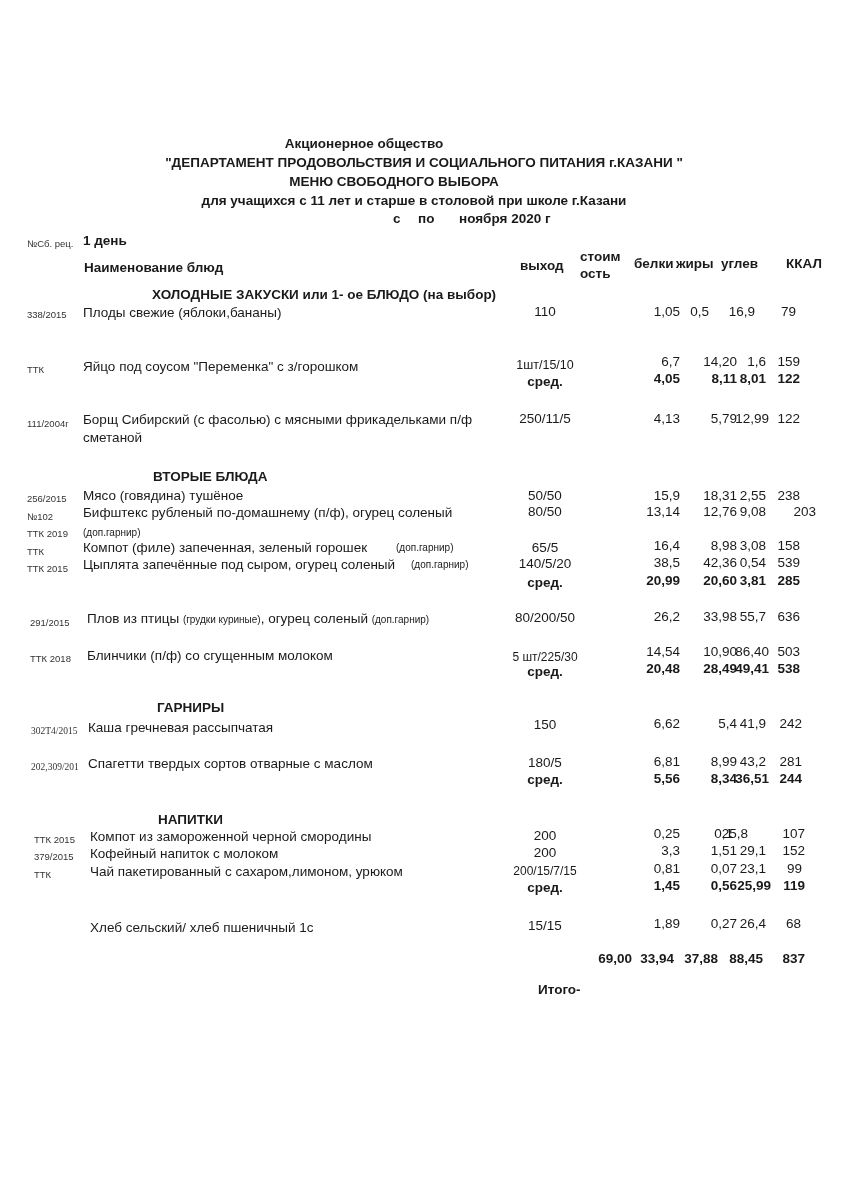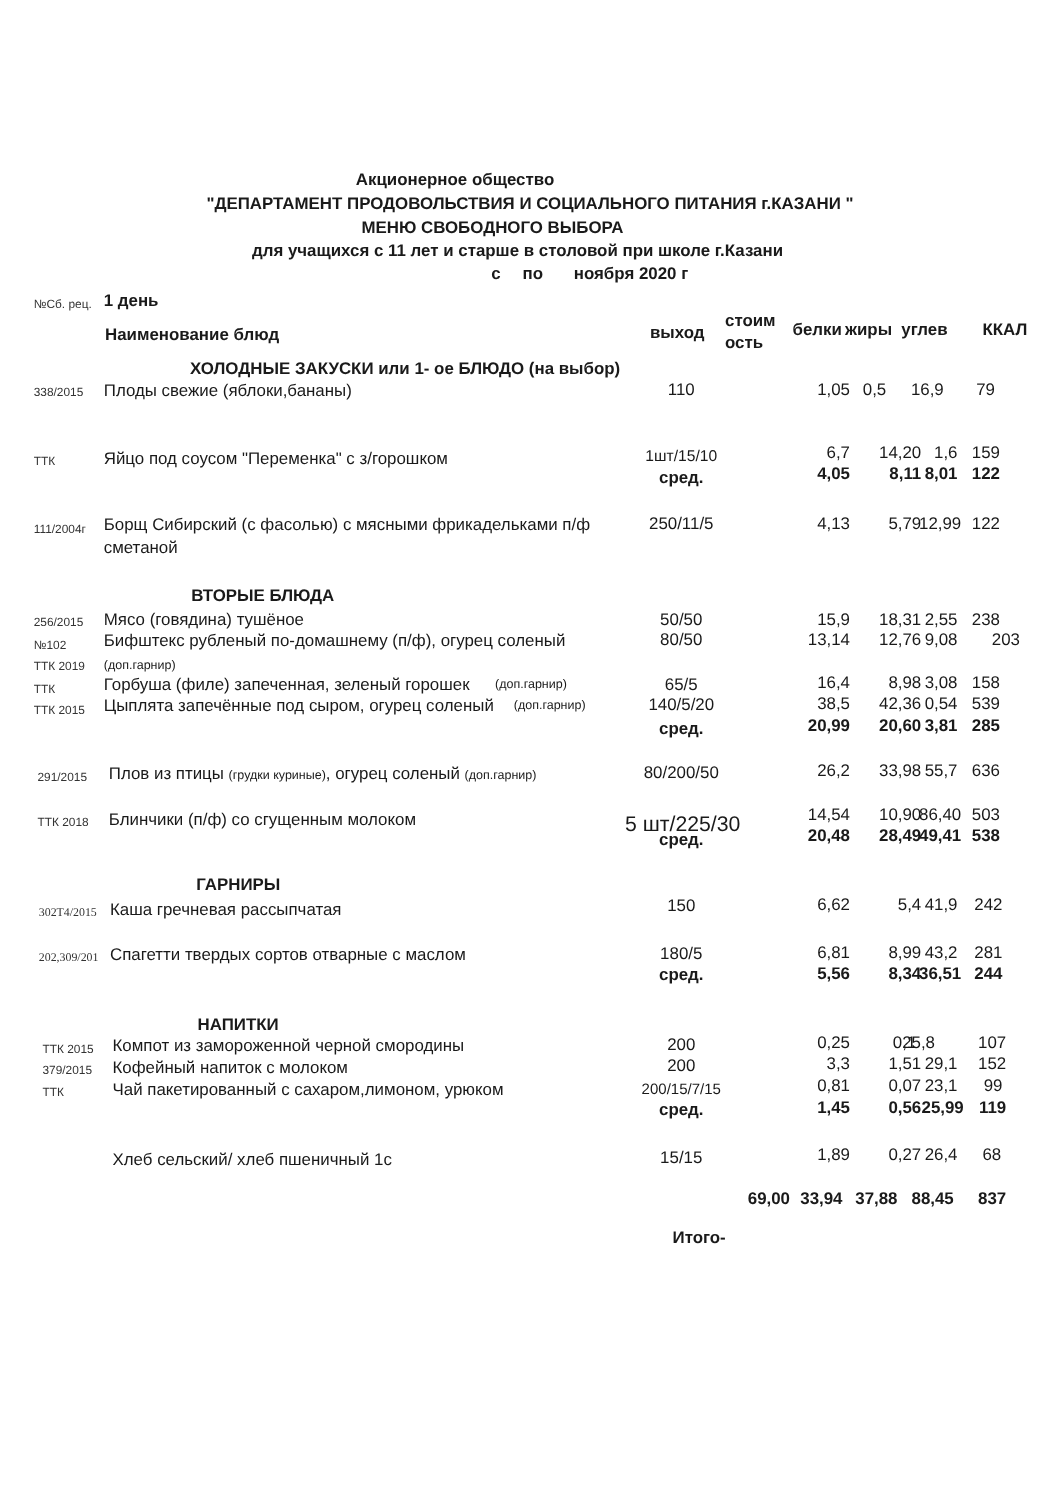--- a/index.html
+++ b/index.html
@@ -103,21 +103,21 @@
 <div class="abs small" style="top:527px; left:83px;">(доп.гарнир)</div>
 <div class="abs c-out" style="top:504px;">80/50</div>
 <div class="abs num c-bel" style="top:504px;">13,14</div>
 <div class="abs num" style="top:504px; left:688px; width:49px;">12,76</div>
 <div class="abs num" style="top:504px; left:717px; width:49px;">9,08</div>
 <div class="abs num" style="top:504px; left:760px; width:40px;padding-left:16px;">203</div>
 </div>
 
 <div>
 <div class="abs code" style="top:546px; left:27px;">ТТК</div>
-<div class="abs name" style="top:540px; left:83px;">Горбуша (филе) запеченная, зеленый горошек</div>
+<div class="abs name" style="top:540px; left:83px;">Компот (филе) запеченная, зеленый горошек</div>
 <div class="abs small" style="top:542px; left:396px;">(доп.гарнир)</div>
 <div class="abs c-out" style="top:540px;">65/5</div>
 <div class="abs num c-bel" style="top:538px;">16,4</div>
 <div class="abs num" style="top:538px; left:688px; width:49px;">8,98</div>
 <div class="abs num" style="top:538px; left:717px; width:49px;">3,08</div>
 <div class="abs num" style="top:538px; left:760px; width:40px;">158</div>
 </div>
 
 <div>
 <div class="abs code" style="top:563px; left:27px;">ТТК 2015</div>
@@ -143,21 +143,21 @@
 <div class="abs c-out" style="top:610px;">80/200/50</div>
 <div class="abs num c-bel" style="top:609px;">26,2</div>
 <div class="abs num" style="top:609px; left:688px; width:49px;">33,98</div>
 <div class="abs num" style="top:609px; left:717px; width:49px;">55,7</div>
 <div class="abs num" style="top:609px; left:760px; width:40px;">636</div>
 </div>
 
 <div>
 <div class="abs code" style="top:653px; left:30px;">ТТК 2018</div>
 <div class="abs name" style="top:648px; left:87px;">Блинчики (п/ф) со сгущенным молоком</div>
-<div class="abs c-out" style="top:650px; font-size:17px;">5 шт/225/30</div>
+<div class="abs c-out" style="top:650px; font-size:12px;">5 шт/225/30</div>
 <div class="abs num c-bel" style="top:644px;">14,54</div>
 <div class="abs num" style="top:644px; left:688px; width:49px;">10,90</div>
 <div class="abs num" style="top:644px; left:720px; width:49px;">86,40</div>
 <div class="abs num" style="top:644px; left:760px; width:40px;">503</div>
 </div>
 <div>
 <div class="abs c-out b" style="top:664px;">сред.</div>
 <div class="abs num b c-bel" style="top:661px;">20,48</div>
 <div class="abs num b" style="top:661px; left:688px; width:49px;">28,49</div>
 <div class="abs num b" style="top:661px; left:720px; width:49px;">49,41</div>

